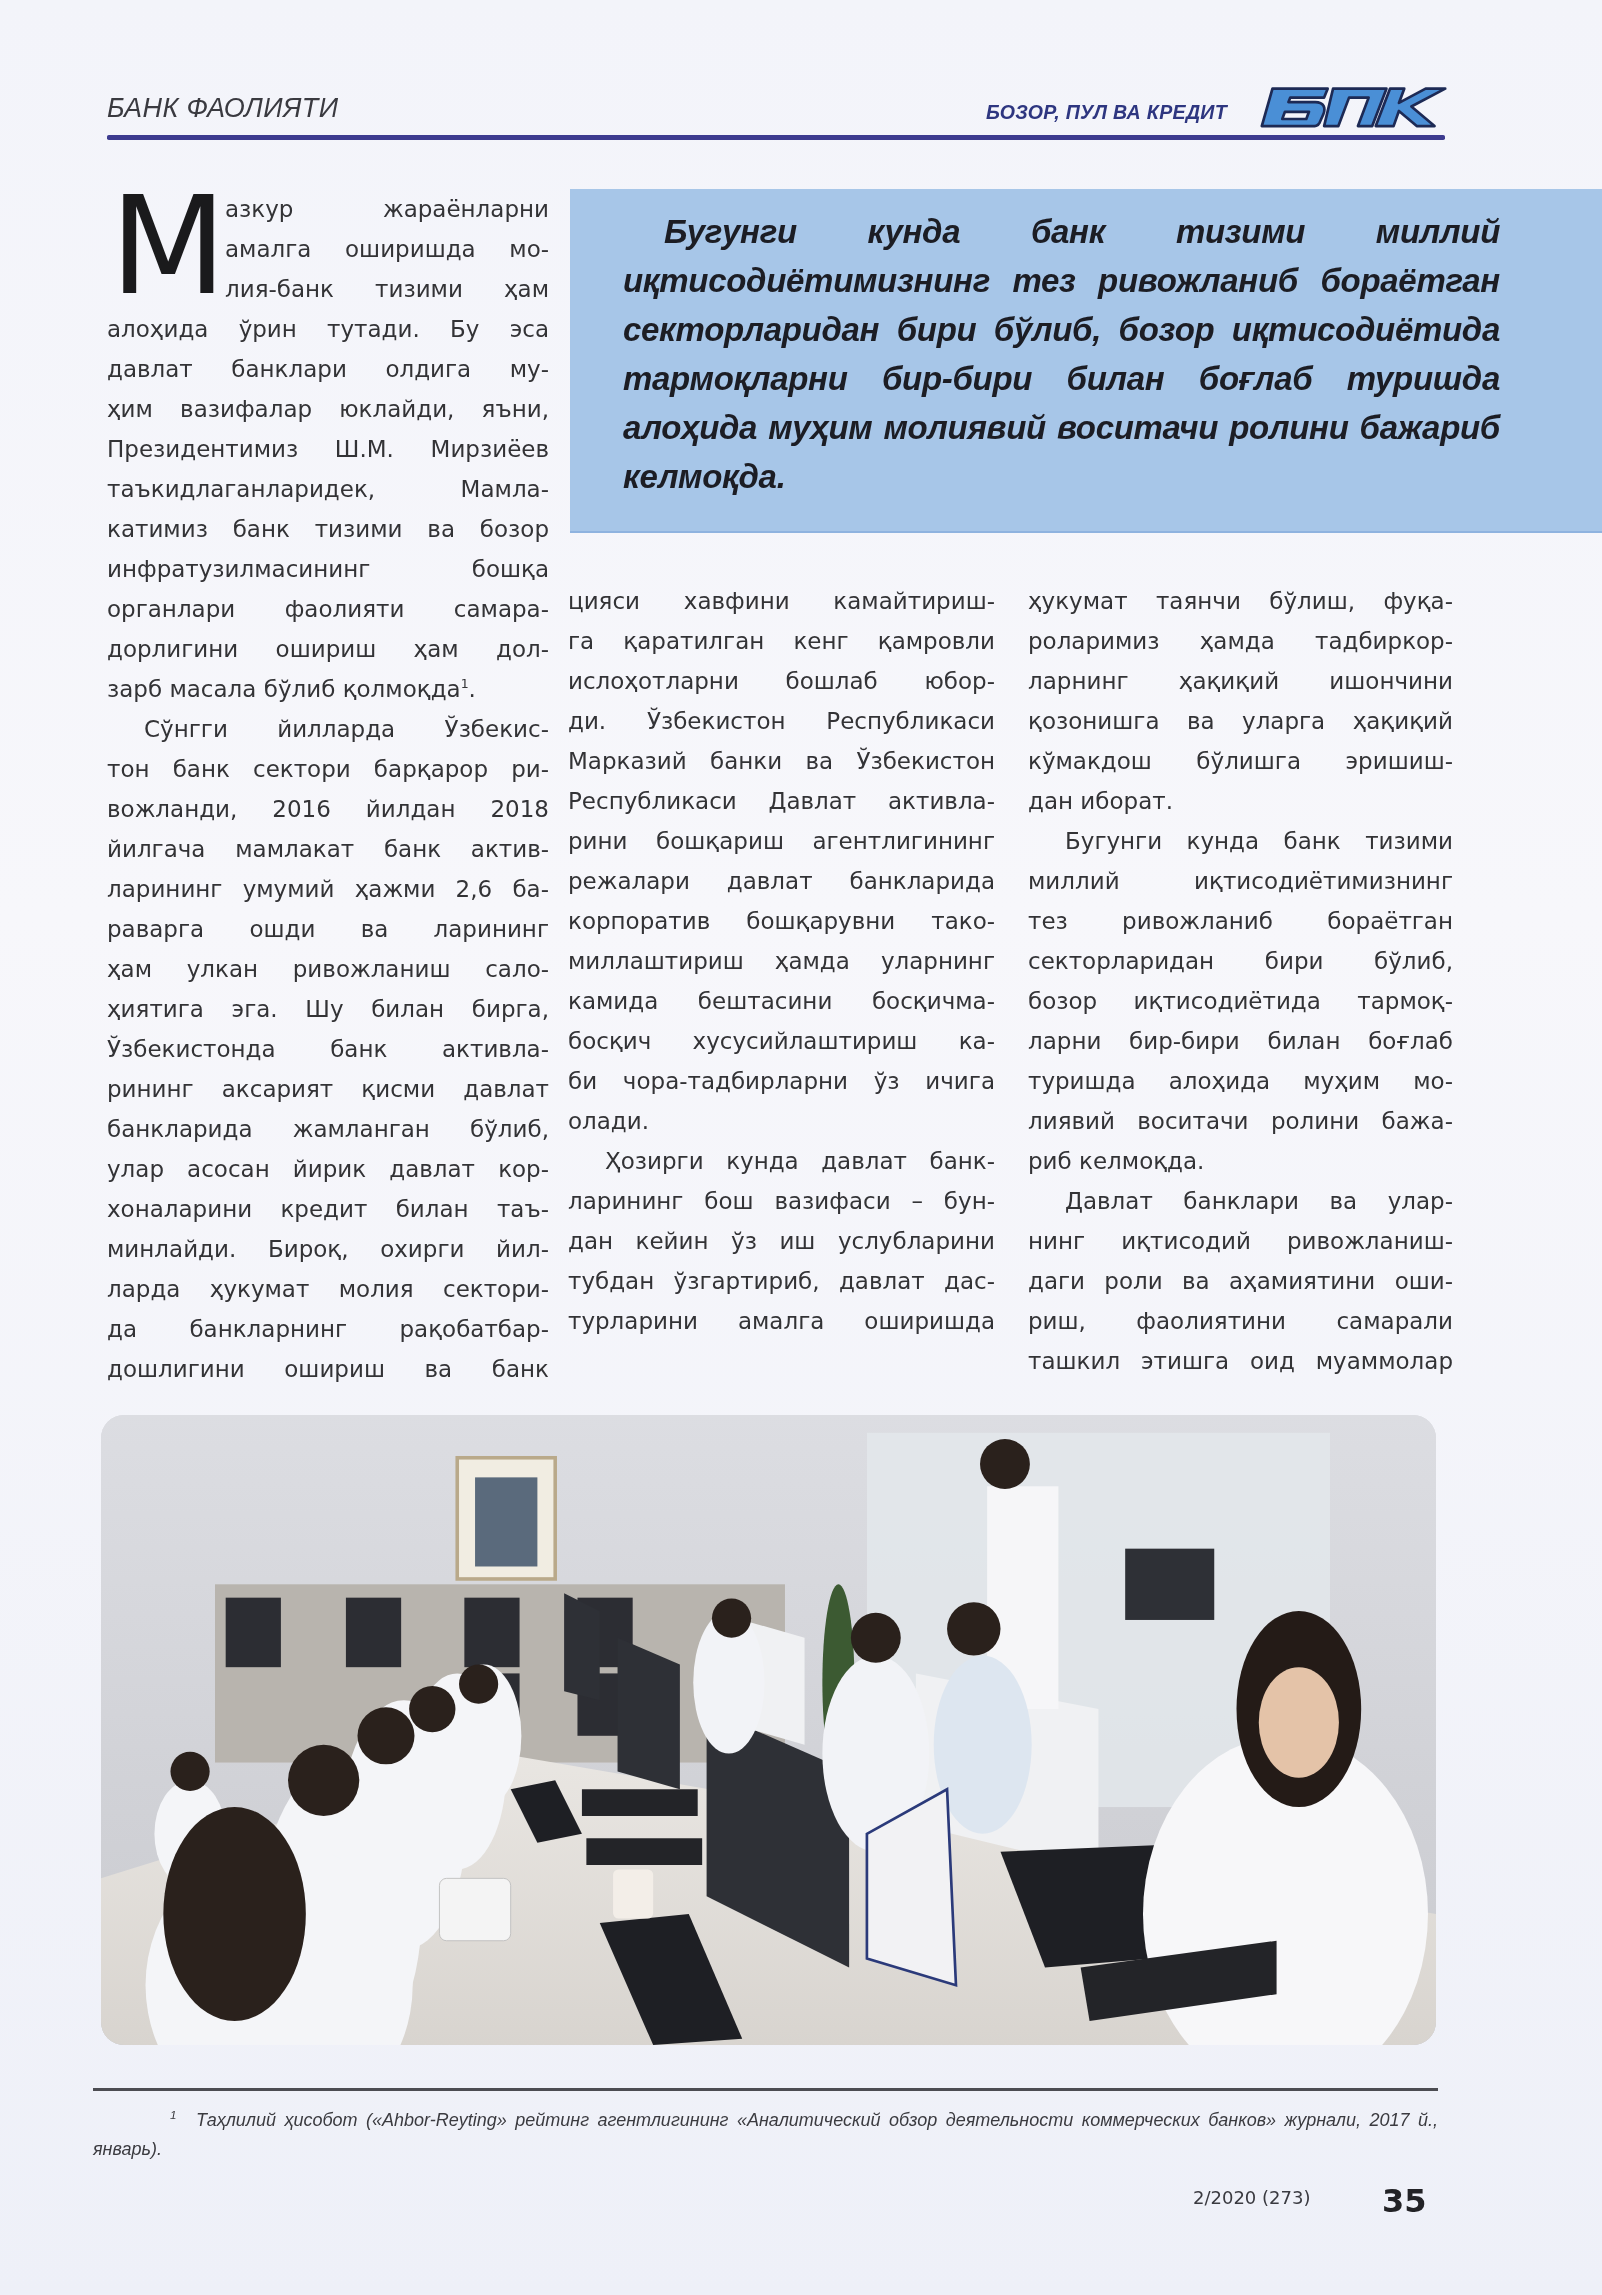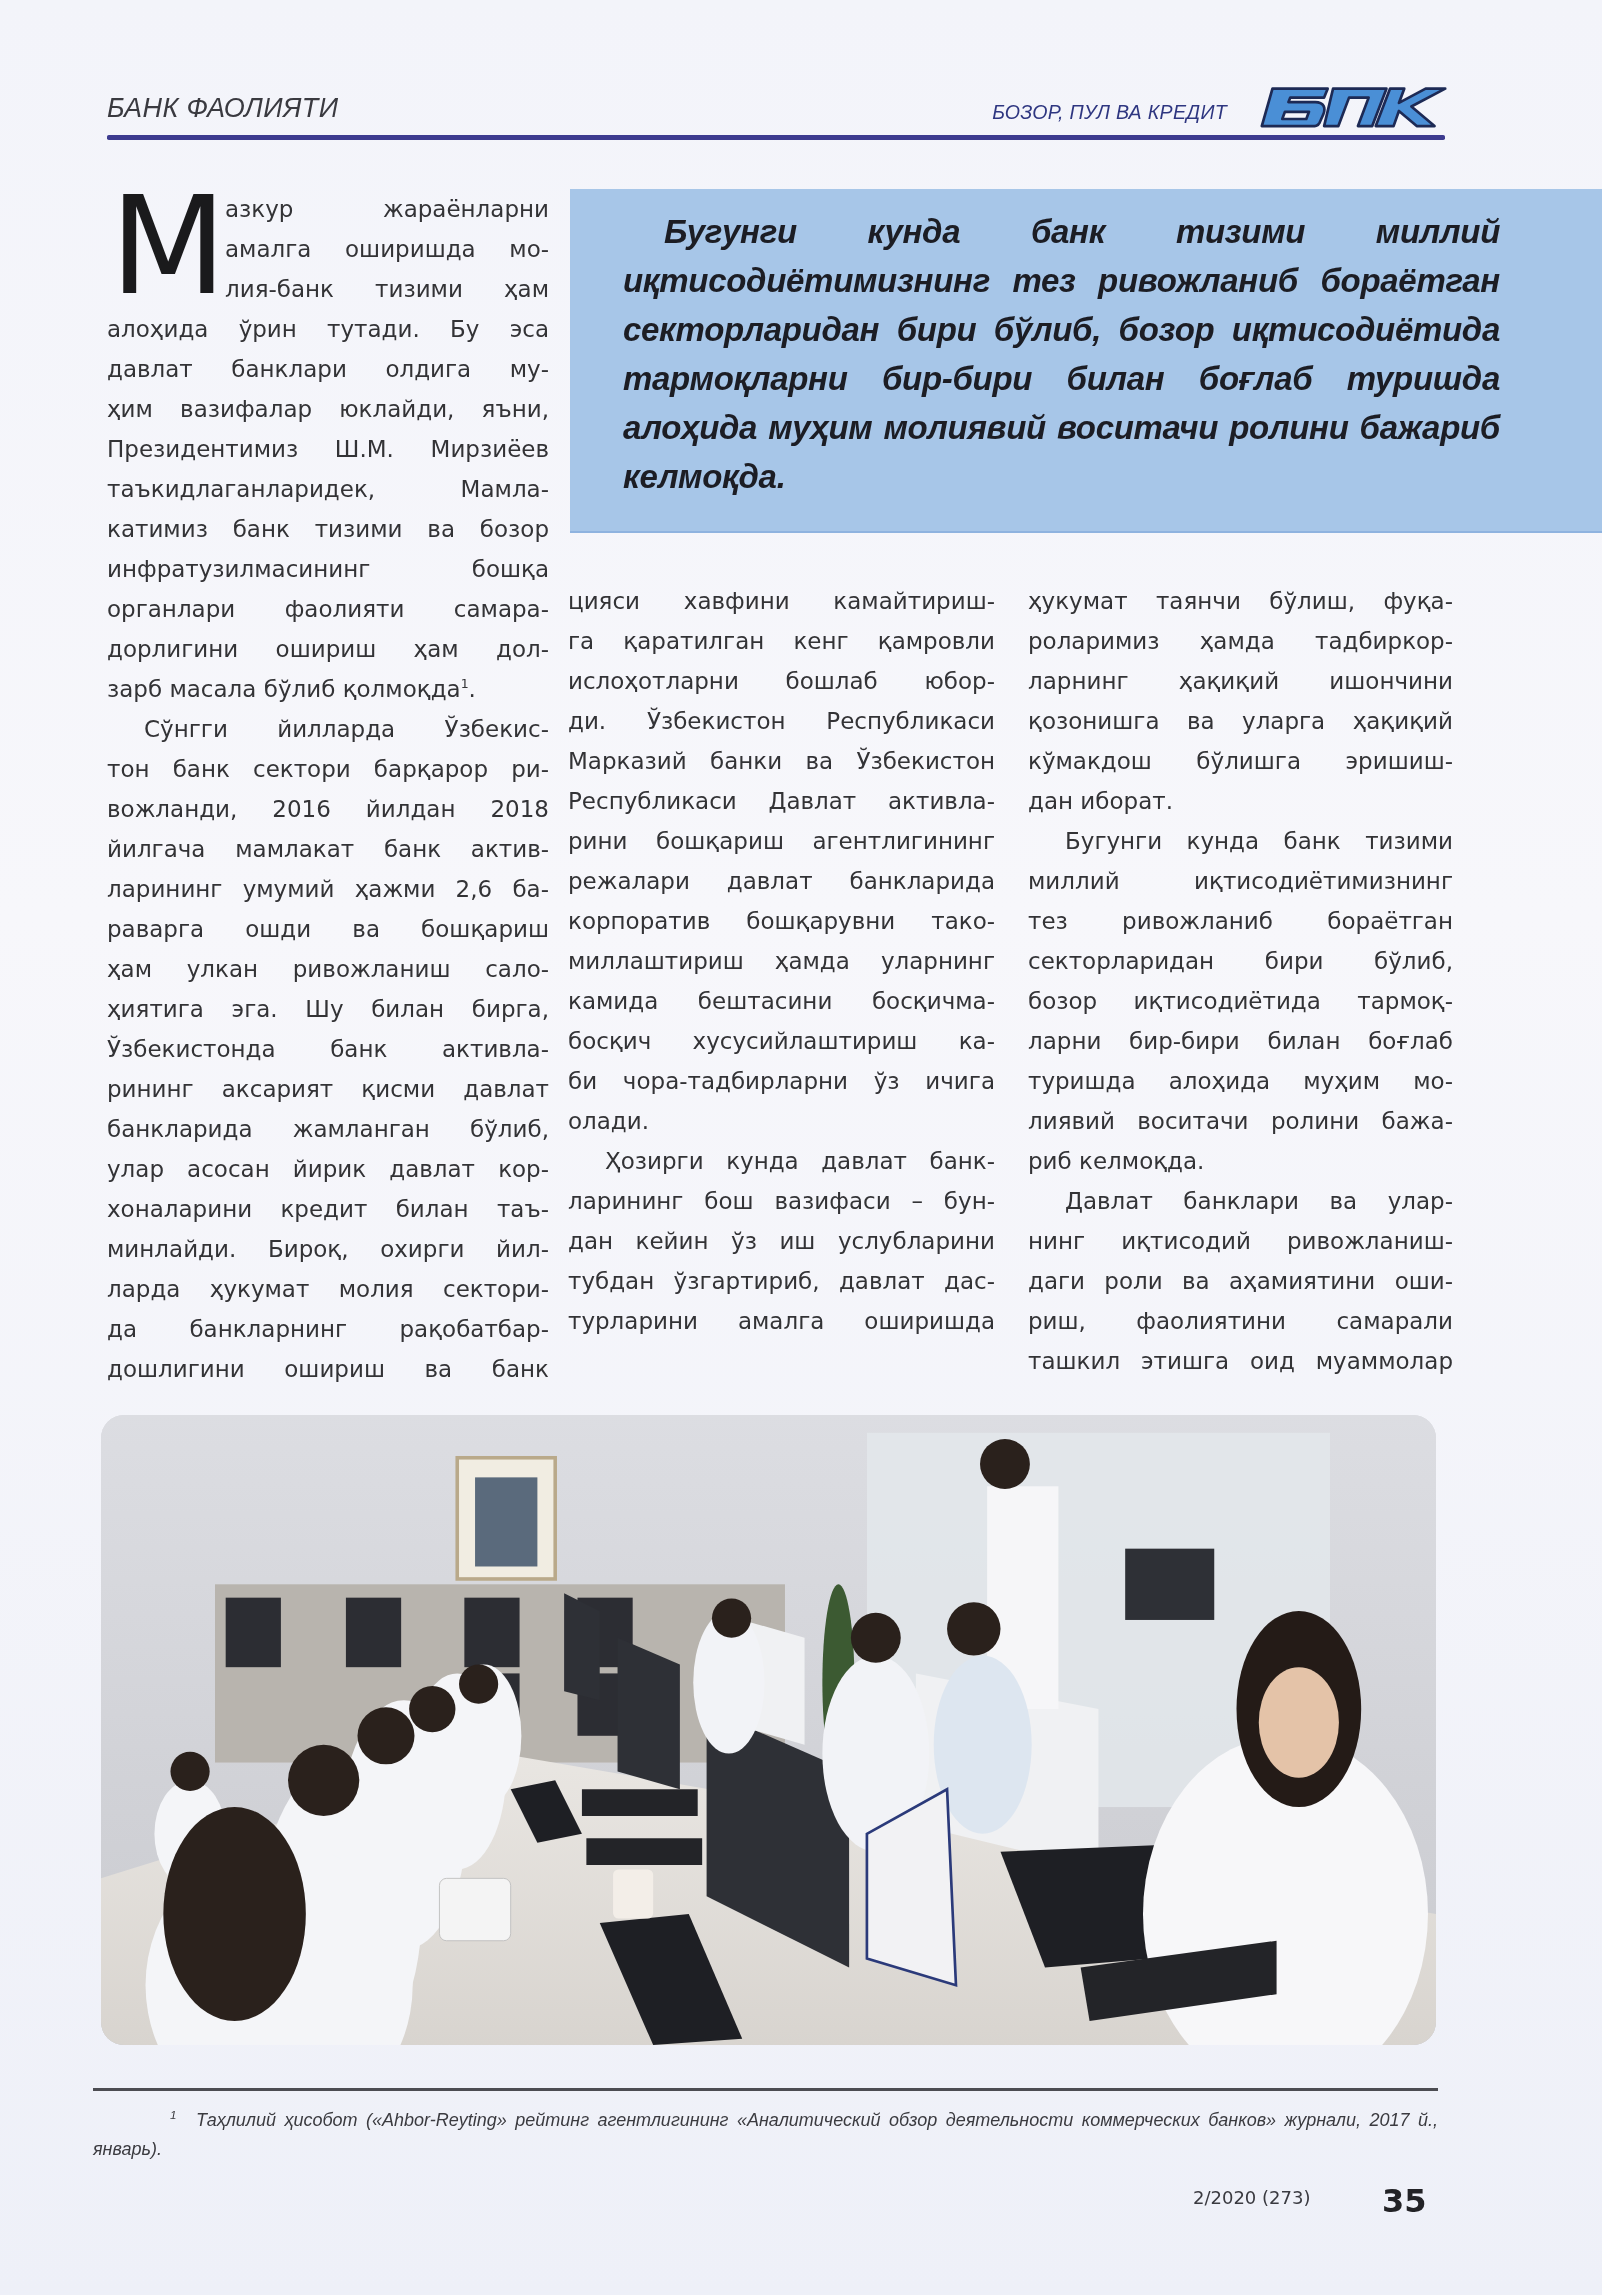--- a/index.html
+++ b/index.html
@@ -27,21 +27,21 @@
       font-style: italic;
       font-size: 27px;
       letter-spacing: 0.4px;
       color: #3a3a40;
       text-align: center;
     }
     .header-right {
       position: absolute; left: 979px; top: 101px; width: 248px;
       text-align: right;
       font-family: "Liberation Sans", sans-serif;
-      font-style: italic; font-weight: normal;
+      font-style: italic; font-weight: bold;
       font-size: 19.6px;
       color: #2e3680;
       letter-spacing: 0.3px;
     }
     .logo {
       position: absolute; left: 1260px; top: 85px;
       width: 187px; height: 43px;
     }
     .logo svg { width: 100%; height: 100%; }
     .header-rule {
@@ -185,21 +185,21 @@
       <span class="ln"><span>катимиз банк тизими ва бозор</span></span>
       <span class="ln"><span>инфратузилмасининг бошқа</span></span>
       <span class="ln"><span>органлари фаолияти самара-</span></span>
       <span class="ln"><span>дорлигини ошириш ҳам дол-</span></span>
       <span class="ln last"><span>зарб масала бўлиб қолмоқда</span><sup class="fn">1</sup><span>.</span></span>
       <span class="ln indent"><span>Сўнгги йилларда Ўзбекис-</span></span>
       <span class="ln"><span>тон банк сектори барқарор ри-</span></span>
       <span class="ln"><span>вожланди, 2016 йилдан 2018</span></span>
       <span class="ln"><span>йилгача мамлакат банк актив-</span></span>
       <span class="ln"><span>ларининг умумий ҳажми 2,6 ба-</span></span>
-      <span class="ln"><span>раварга ошди ва бошқариш</span></span>
+      <span class="ln"><span>раварга ошди ва ларининг</span></span>
       <span class="ln"><span>ҳам улкан ривожланиш сало-</span></span>
       <span class="ln"><span>ҳиятига эга. Шу билан бирга,</span></span>
       <span class="ln"><span>Ўзбекистонда банк активла-</span></span>
       <span class="ln"><span>рининг аксарият қисми давлат</span></span>
       <span class="ln"><span>банкларида жамланган бўлиб,</span></span>
       <span class="ln"><span>улар асосан йирик давлат кор-</span></span>
       <span class="ln"><span>хоналарини кредит билан таъ-</span></span>
       <span class="ln"><span>минлайди. Бироқ, охирги йил-</span></span>
       <span class="ln"><span>ларда ҳукумат молия сектори-</span></span>
       <span class="ln"><span>да банкларнинг рақобатбар-</span></span>

